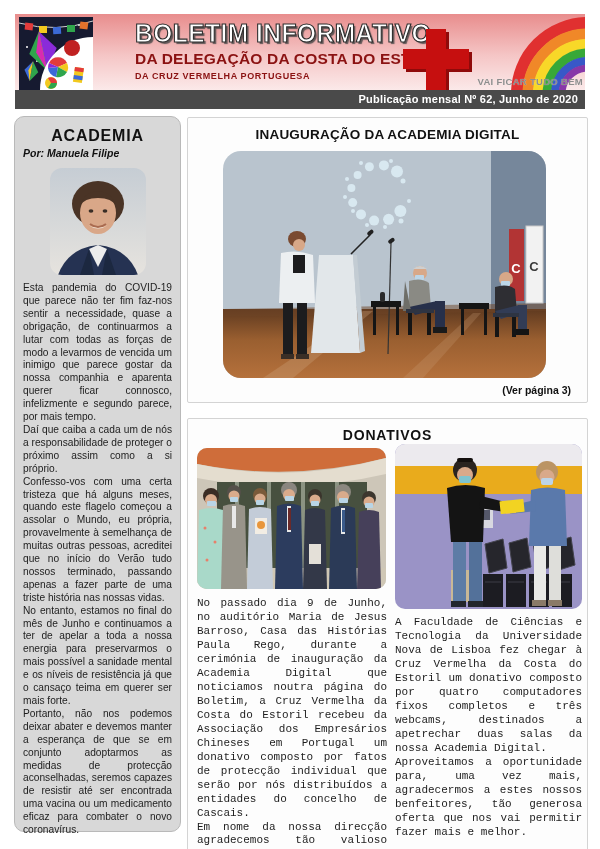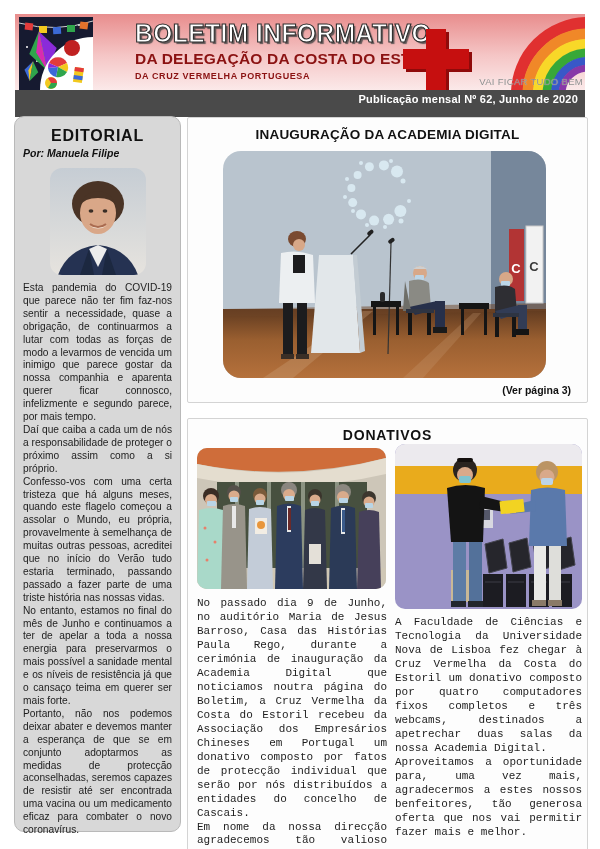--- a/index.html
+++ b/index.html
@@ -19,25 +19,25 @@
     -webkit-text-stroke:1.1px #2e2e2e;
     text-shadow:2px 2px 1px rgba(70,70,70,.85);
     transform:scaleX(.98);transform-origin:left;
   }
   .sub1{font-size:15.5px;font-weight:bold;color:#8b1212;margin-top:2px;letter-spacing:.2px;}
   .sub2{font-size:9px;font-weight:bold;color:#8b1212;margin-top:3px;letter-spacing:.6px;}
   .cross-box{position:absolute;left:388px;top:15px;}
   .rainbow-box{position:absolute;right:0;top:0;width:90px;height:76px;overflow:hidden;}
   .rainbow-msg{
     position:absolute;right:2px;bottom:3px;z-index:3;
-    font-size:9.5px;font-weight:normal;color:#8d8d8d;letter-spacing:.3px;
+    font-size:9.5px;font-weight:bold;color:#8d8d8d;letter-spacing:.3px;
     text-shadow:0 0 1px rgba(255,255,255,.6);
   }
   .pubbar{
-    position:absolute;left:15px;top:90px;width:570px;height:27px;background:#4a4a4a;
+    position:absolute;left:15px;top:90px;width:570px;height:19px;background:#4a4a4a;
     color:#ffffff;font-size:11px;font-weight:bold;line-height:19px;
     text-align:right;box-sizing:border-box;padding-right:7px;letter-spacing:.2px;
   }
   
   .panel{
     position:absolute;background:#fdfdfd;border:1.5px solid #d4d4d4;
     border-radius:2px;box-sizing:border-box;
   }
   .panel-title{font-weight:bold;text-align:center;color:#111;}
   
@@ -152,21 +152,21 @@
       </svg>
     </div>
     <span class="rainbow-msg">VAI FICAR TUDO BEM</span>
   </div>
 
   <div class="pubbar">
     <span>Publicação mensal Nº 62, Junho de 2020</span>
   </div>
 
   <div class="panel editorial">
-    <div class="panel-title">EDITORIAL</div>
+    <div class="panel-title">ACADEMIA</div>
     <div class="byline">Por: Manuela Filipe</div>
 
     <div class="portrait">
       <svg width="96" height="107" viewBox="0 0 96 107">
         <defs>
           <linearGradient id="pbg" x1="0" y1="0" x2="0" y2="1">
             <stop offset="0" stop-color="#c6cdd4"></stop>
               <stop offset="1" stop-color="#e6e3de"></stop>
           </linearGradient>
         </defs>
@@ -181,21 +181,21 @@
         <path d="M8,107 Q18,80 48,77 Q78,80 88,107 Z" fill="#253252"></path>
         <path d="M39,81 L48,77 L57,81 L48,99 Z" fill="#ececec"></path>
         <path d="M39,81 L30,107 L44,107 Z" fill="#1c2840"></path>
         <path d="M57,81 L66,107 L52,107 Z" fill="#1c2840"></path>
       </svg>
     </div>
 
     <div class="ed-text">
       <p>Esta pandemia do COVID-19 que parece não ter fim faz-nos sentir a necessidade, quase a obrigação, de continuarmos a lutar com todas as forças de modo a levarmos de vencida um inimigo que parece gostar da nossa companhia e aparenta querer ficar connosco, infelizmente e segundo parece, por mais tempo.</p>
       <p>Daí que caiba a cada um de nós a responsabilidade de proteger o próximo assim como a si próprio.</p>
-      <p>Confesso-vos com uma certa tristeza que há alguns meses, quando este flagelo começou a assolar o Mundo, eu própria, provavelmente à semelhança de muitas outras pessoas, acreditei que no início do Verão tudo estaria terminado, passando passado a fazer parte de uma triste história nas nossas vidas.</p>
+      <p>Confesso-vos com uma certa tristeza que há alguns meses, quando este flagelo começou a assolar o Mundo, eu própria, provavelmente à semelhança de muitas outras pessoas, acreditei que no início do Verão tudo nossos terminado, passando apenas a fazer parte de uma triste história nas nossas vidas.</p>
       <p>No entanto, estamos no final do mês de Junho e continuamos a ter de apelar a toda a nossa energia para preservarmos o mais possível a sanidade mental e os níveis de resistência já que o cansaço teima em querer ser mais forte.</p>
       <p>Portanto, não nos podemos deixar abater e devemos manter a esperança de que se em conjunto adoptarmos as medidas de protecção aconselhadas, seremos capazes de resistir até ser encontrada uma vacina ou um medicamento eficaz para combater o novo coronavírus.</p>
     </div>
     <div class="continuation">(continua pág. 2)</div>
   </div>
 
   <div class="panel inaug">
     <div class="panel-title">INAUGURAÇÃO DA ACADEMIA DIGITAL</div>
 
     <div class="inaug-photo">

